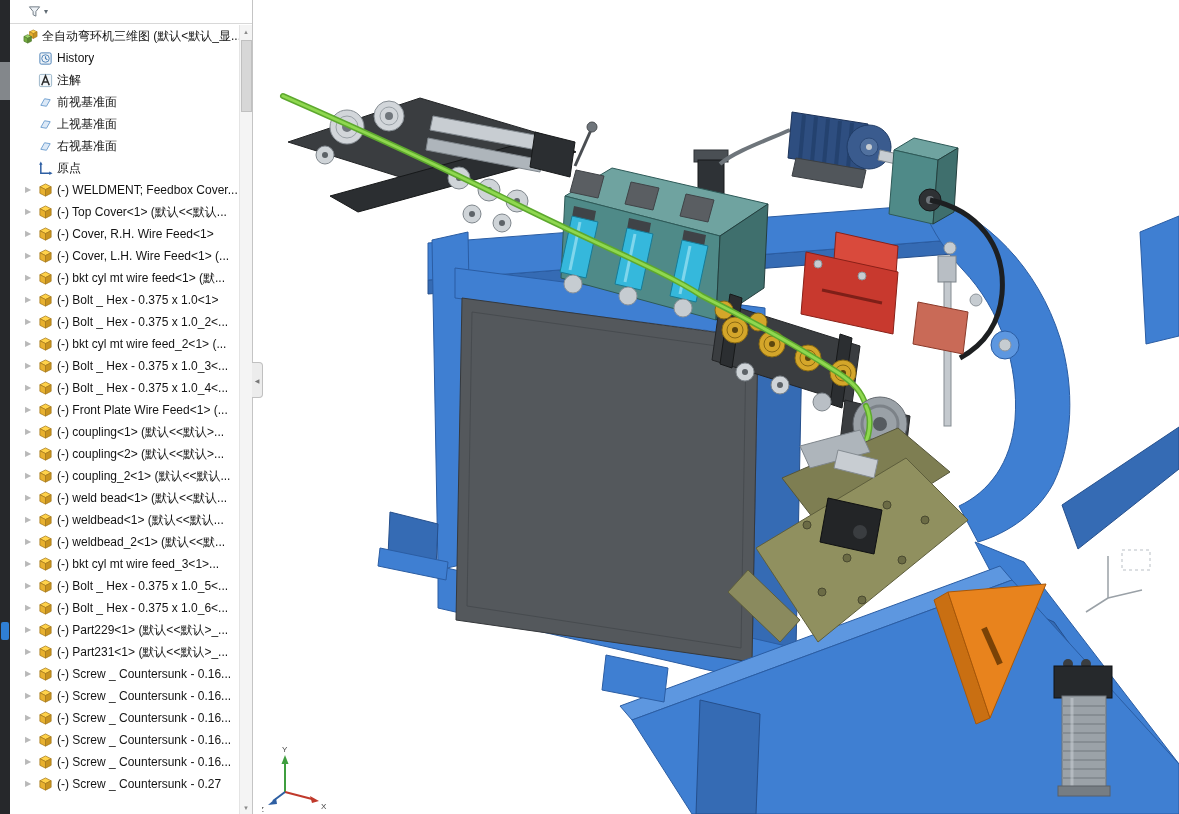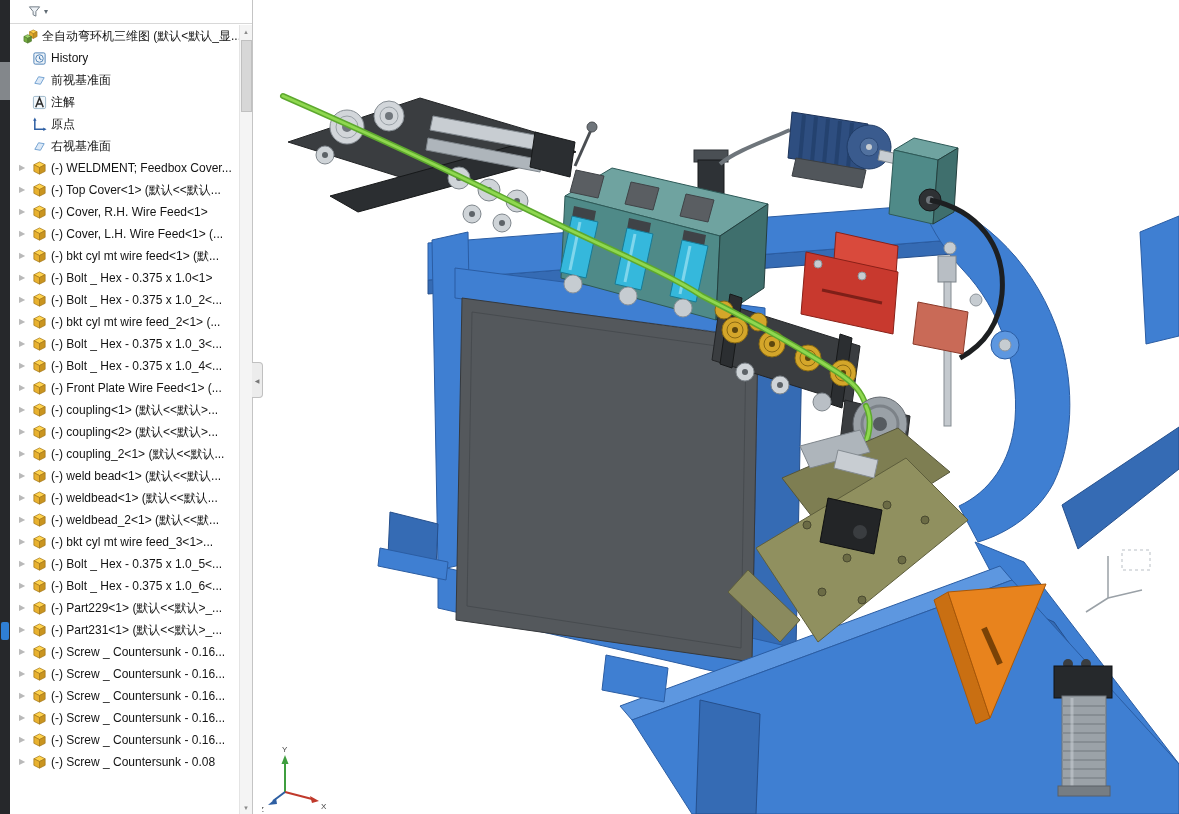--- a/index.html
+++ b/index.html
@@ -14,21 +14,21 @@
   
   #tree-panel{position:absolute;left:10px;top:0;width:243px;height:814px;background:#fff;
               border-right:1px solid #c4c4c4;box-sizing:border-box}
   #filter-bar{height:24px;border-bottom:1px solid #d8d8d8;display:flex;align-items:center;
               padding-left:18px;gap:3px;box-sizing:border-box}
   #filter-caret{font-size:8px;color:#5f6a73}
   #tree-rows{position:absolute;top:25px;left:0;right:12px;bottom:0;overflow:hidden}
   .tree-row{display:flex;align-items:center;height:22px;font-size:12px;color:#141414;
             white-space:nowrap;overflow:hidden}
   .tree-row.root{padding-left:13px}
-  .tree-row.child{padding-left:9px}
+  .tree-row.child{padding-left:15px}
   .arrow{flex:0 0 13px;font-size:8px;color:#b9b9b9;line-height:22px}
   .tree-icon{flex:0 0 15px;width:15px;height:15px;margin-right:4px}
   .label{overflow:hidden}
 
   #tree-scrollbar{position:absolute;top:25px;right:0;width:12px;bottom:0;background:#f4f4f4;
                   border-left:1px solid #e4e4e4}
   .sb-btn{height:13px;display:flex;align-items:center;justify-content:center;font-size:6px;color:#8a8a8a}
   #sb-down{position:absolute;bottom:0;left:0;right:0}
   #sb-thumb{position:absolute;left:1px;top:15px;width:9px;height:70px;background:#d7d7d7;border:1px solid #c0c0c0}
 
@@ -130,46 +130,53 @@
       <div class="tree-row child">
     <span class="arrow" style="visibility: hidden;"></span>
     <svg class="tree-icon" viewBox="0 0 16 16">
           <use href="#sym-history" xlink:href="#sym-history"></use>
         </svg>
     <span class="label">History</span>
   </div>
       <div class="tree-row child">
     <span class="arrow" style="visibility: hidden;"></span>
     <svg class="tree-icon" viewBox="0 0 16 16">
+          <use href="#sym-annotation" xlink:href="#sym-annotation"></use>
+        </svg>
+    <span class="label">注解</span>
+  </div>
+      <div class="tree-row child">
+    <span class="arrow" style="visibility: hidden;"></span>
+    <svg class="tree-icon" viewBox="0 0 16 16">
           <use href="#sym-plane" xlink:href="#sym-plane"></use>
         </svg>
     <span class="label">前视基准面</span>
   </div>
       <div class="tree-row child">
     <span class="arrow" style="visibility: hidden;"></span>
     <svg class="tree-icon" viewBox="0 0 16 16">
-          <use href="#sym-annotation" xlink:href="#sym-annotation"></use>
-        </svg>
-    <span class="label">注解</span>
+          <use href="#sym-plane" xlink:href="#sym-plane"></use>
+        </svg>
+    <span class="label">上视基准面</span>
   </div>
       <div class="tree-row child">
     <span class="arrow" style="visibility: hidden;"></span>
     <svg class="tree-icon" viewBox="0 0 16 16">
+          <use href="#sym-plane" xlink:href="#sym-plane"></use>
+        </svg>
+    <span class="label">右视基准面</span>
+  </div>
+      <div class="tree-row child">
+    <span class="arrow" style="visibility: hidden;"></span>
+    <svg class="tree-icon" viewBox="0 0 16 16">
           <use href="#sym-origin" xlink:href="#sym-origin"></use>
         </svg>
     <span class="label">原点</span>
   </div>
       <div class="tree-row child">
-    <span class="arrow" style="visibility: hidden;"></span>
-    <svg class="tree-icon" viewBox="0 0 16 16">
-          <use href="#sym-plane" xlink:href="#sym-plane"></use>
-        </svg>
-    <span class="label">右视基准面</span>
-  </div>
-      <div class="tree-row child">
     <span class="arrow">▶</span>
     <svg class="tree-icon" viewBox="0 0 16 16">
           <use href="#sym-part" xlink:href="#sym-part"></use>
         </svg>
     <span class="label">(-) WELDMENT; Feedbox Cover...</span>
   </div>
       <div class="tree-row child">
     <span class="arrow">▶</span>
     <svg class="tree-icon" viewBox="0 0 16 16">
           <use href="#sym-part" xlink:href="#sym-part"></use>
@@ -349,21 +356,21 @@
     <svg class="tree-icon" viewBox="0 0 16 16">
           <use href="#sym-part" xlink:href="#sym-part"></use>
         </svg>
     <span class="label">(-) Screw _ Countersunk - 0.16...</span>
   </div>
       <div class="tree-row child">
     <span class="arrow">▶</span>
     <svg class="tree-icon" viewBox="0 0 16 16">
           <use href="#sym-part" xlink:href="#sym-part"></use>
         </svg>
-    <span class="label">(-) Screw _ Countersunk - 0.08</span>
+    <span class="label">(-) Screw _ Countersunk - 0.27</span>
   </div>
     </div>
   <div id="tree-scrollbar">
     <div class="sb-btn" id="sb-up">▲</div>
     <div id="sb-thumb"></div>
     <div class="sb-btn" id="sb-down">▼</div>
   </div>
 </div>
 
 <div id="collapse-tab">

